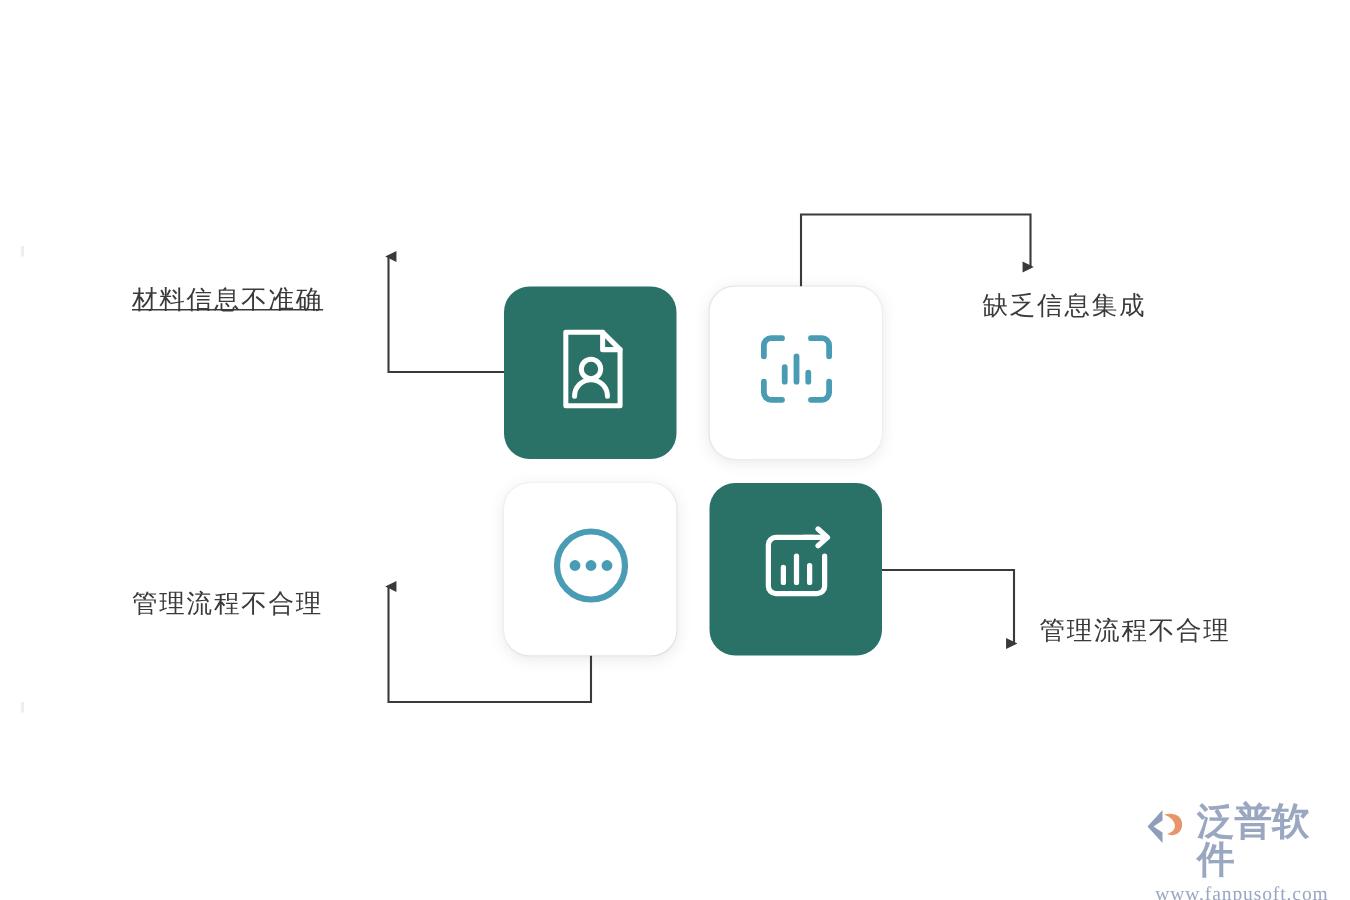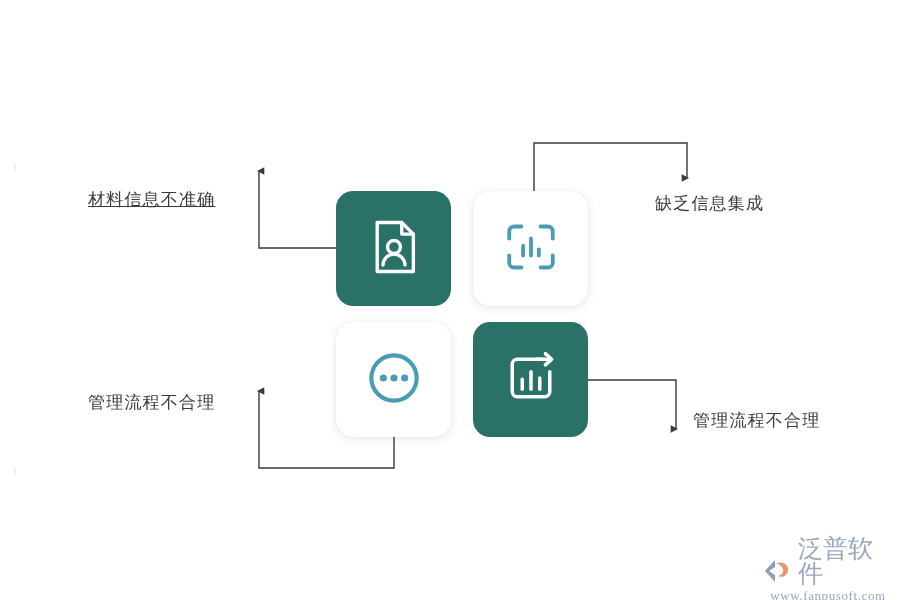--- a/index.html
+++ b/index.html
@@ -69,22 +69,23 @@
   
   #watermark {
     position: absolute;
     left: 762px;
     top: 536px;
     width: 132px;
     height: 56px;
   }
   #watermark .wm-row {
     display: flex;
-    align-items: flex-end;
+    align-items: flex-start;
     gap: 4px;
+    font-weight: bold;
   }
   #watermark .wm-mark {
     width: 32px;
     height: 30px;
     flex: 0 0 auto;
   }
   #watermark .wm-cn {
     font-size: 25px;
     color: #9aa7c0;
     letter-spacing: 0px;

